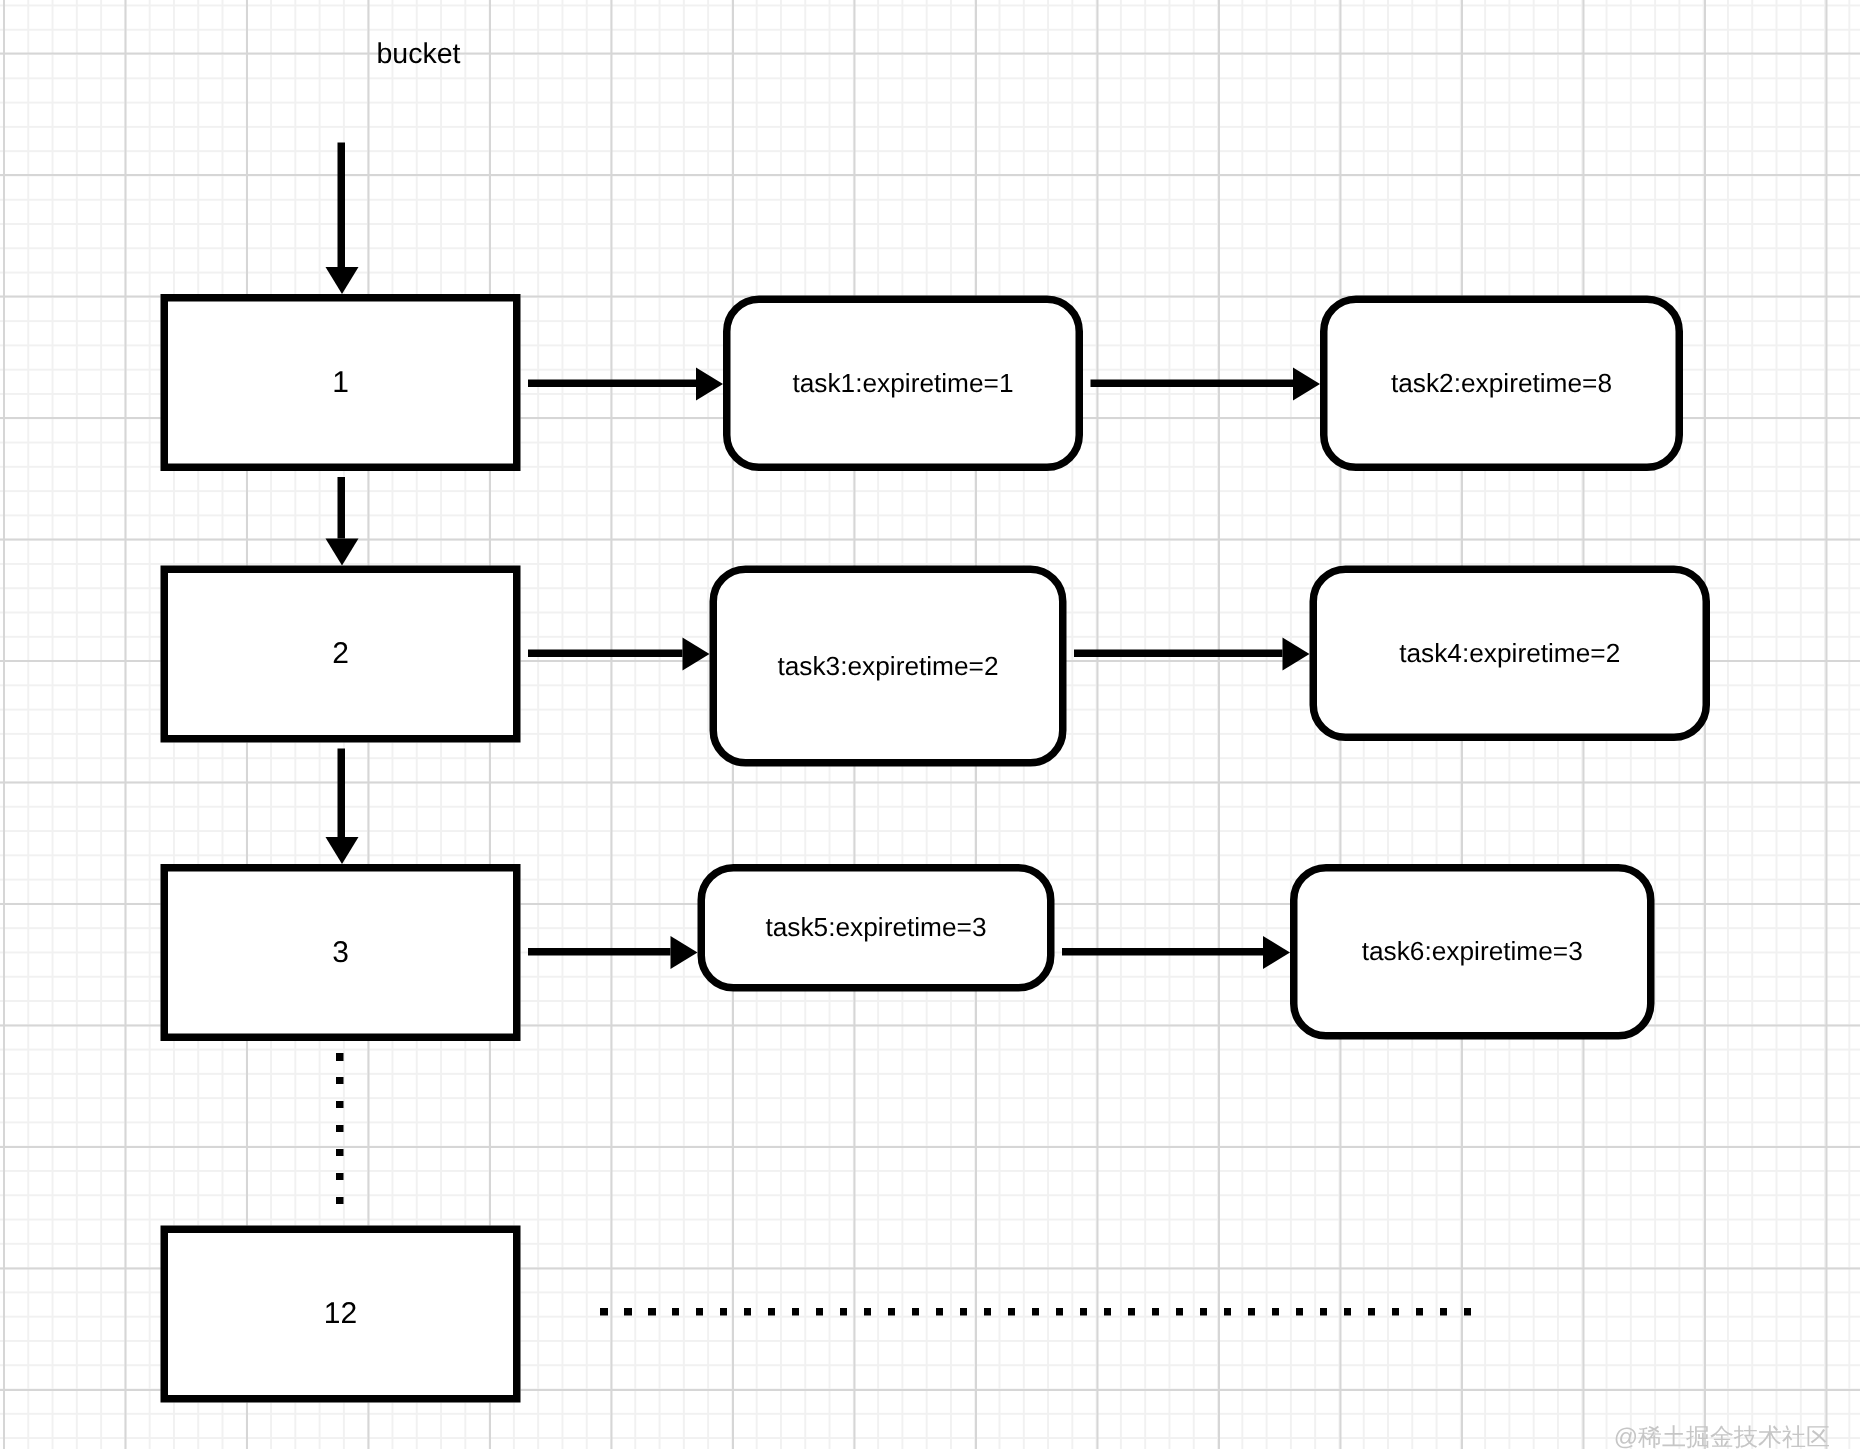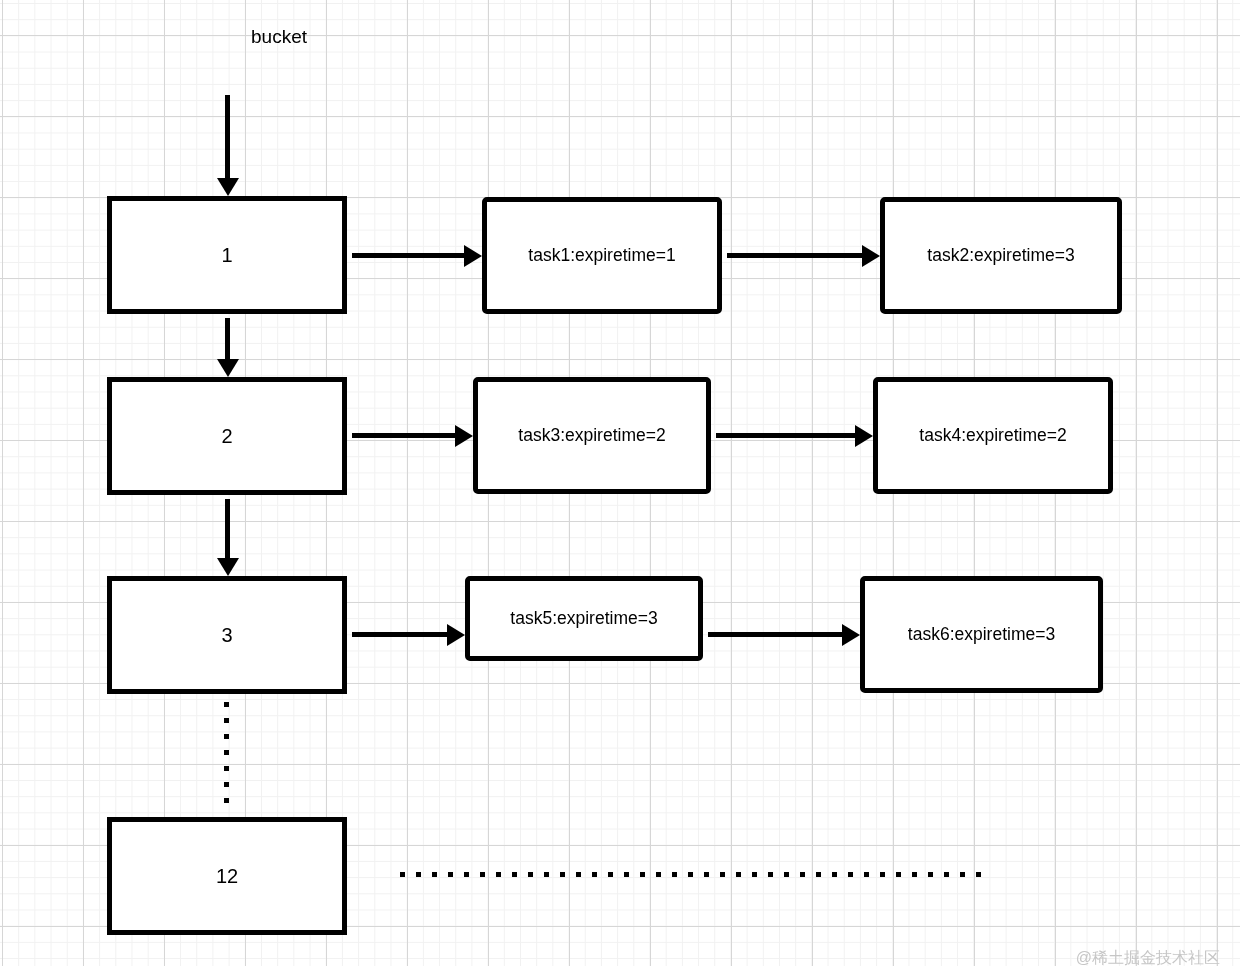--- a/index.html
+++ b/index.html
@@ -37,21 +37,21 @@
     align-items: center;
     justify-content: center;
     font-size: 20px;
   }
 
   .task-box {
     position: absolute;
     box-sizing: border-box;
     background: #ffffff;
     border: 5px solid #000;
-    border-radius: 5px;
+    border-radius: 24px;
     display: flex;
     align-items: center;
     justify-content: center;
     font-size: 17.5px;
   }
 
   
   .harrow { position: absolute; height: 5px; background: #000; }
   .harrow::after {
     content: ""; position: absolute; left: 100%; top: 50%;
@@ -101,34 +101,34 @@
 
   <div class="bucket-box" style="left:107px; top:196px; width:240px; height:118px;">
     <span>1</span>
   </div>
   <div class="harrow" style="left:352px; top:253px; width:112px;"></div>
   <div class="task-box" style="left:482px; top:197px; width:240px; height:117px;">
     <span>task1:expiretime=1</span>
   </div>
   <div class="harrow" style="left:727px; top:253px; width:135px;"></div>
   <div class="task-box" style="left:880px; top:197px; width:242px; height:117px;">
-    <span>task2:expiretime=3</span>
+    <span>task2:expiretime=8</span>
   </div>
 
   <div class="varrow" style="left:225px; top:318px; height:41px;"></div>
 
   <div class="bucket-box" style="left:107px; top:377px; width:240px; height:118px;">
     <span>2</span>
   </div>
   <div class="harrow" style="left:352px; top:433px; width:103px;"></div>
-  <div class="task-box" style="left:473px; top:377px; width:238px; height:117px;">
+  <div class="task-box" style="left:473px; top:377px; width:238px; height:134px;">
     <span>task3:expiretime=2</span>
   </div>
   <div class="harrow" style="left:716px; top:433px; width:139px;"></div>
-  <div class="task-box" style="left:873px; top:377px; width:240px; height:117px;text-align:center;">
+  <div class="task-box" style="left:873px; top:377px; width:267px; height:117px;text-align:center;">
     <span>task4:expiretime=2</span>
   </div>
 
   <div class="varrow" style="left:225px; top:499px; height:59px;"></div>
 
   <div class="bucket-box" style="left:107px; top:576px; width:240px; height:118px;">
     <span>3</span>
   </div>
   <div class="harrow" style="left:352px; top:632px; width:95px;"></div>
   <div class="task-box" style="left:465px; top:576px; width:238px; height:85px;">

